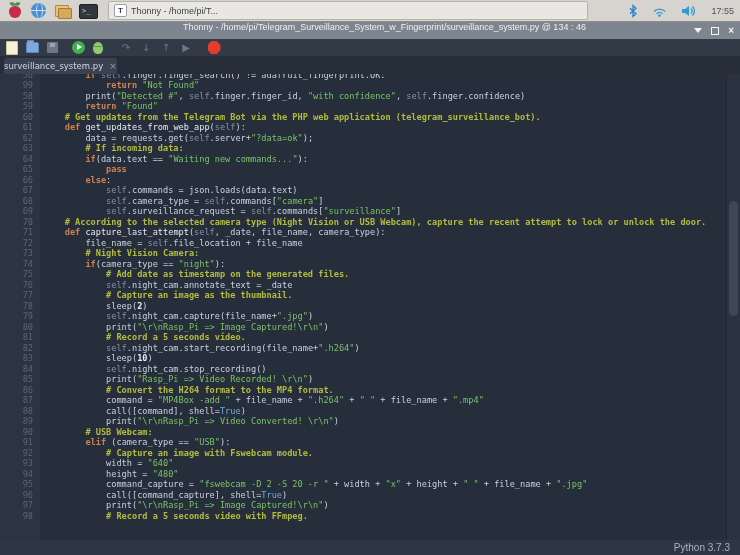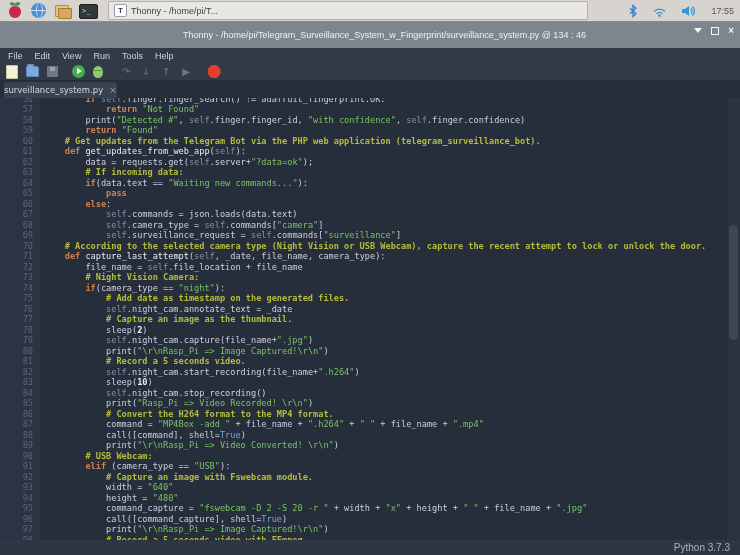--- a/index.html
+++ b/index.html
@@ -21,21 +21,21 @@
   .term{position:absolute;top:2px;left:1px;width:15px;height:13px;background:#33373c;border:1px solid #1d2023;border-radius:2px;color:#bfe3c2;
         font-family:"DejaVu Sans Mono",monospace;font-size:7px;line-height:12px;padding-left:2px;}
   .task-button{margin-left:6px;height:17px;width:468px;background:#e9e7e3;border:1px solid #b5b2ad;border-radius:2px;
                display:flex;align-items:center;gap:4px;padding:0 5px;font-size:9px;color:#3d4046;cursor:pointer;overflow:hidden;white-space:nowrap;}
   .thonny-mini{width:11px;height:11px;background:#fff;border:1px solid #9aa0ab;border-radius:2px;color:#2c3e50;
                font-size:8px;font-weight:bold;line-height:11px;text-align:center;flex:0 0 auto;}
   .tray{margin-left:auto;display:flex;align-items:center;gap:14px;}
   .clock{font-size:9px;color:#4d5460;}
 
   
-  .titlebar{height:26px;background:var(--ui_titlebar);position:relative;display:flex;align-items:center;justify-content:center;flex:0 0 auto;padding-left:29px;}
+  .titlebar{height:17px;background:var(--ui_titlebar);position:relative;display:flex;align-items:flex-start;justify-content:center;flex:0 0 auto;padding-left:29px;}
   .title{font-size:9px;color:#eef1f4;white-space:nowrap;}
   .wbtns{position:absolute;right:6px;top:0;height:17px;display:flex;align-items:center;gap:9px;}
   .wbtn{color:#f2f4f6;font-size:10px;line-height:17px;cursor:pointer;display:flex;align-items:center;}
   .tri-down{width:0;height:0;border-left:4px solid transparent;border-right:4px solid transparent;border-top:5px solid #f2f4f6;display:inline-block;}
   .boxg{width:6px;height:6px;border:1px solid #f2f4f6;display:inline-block;}
   .xglyph{font-weight:bold;}
 
   .menubar{height:15px;background:var(--ui_menubar);display:flex;align-items:center;padding-left:2px;flex:0 0 auto;}
   .menu-item{font-size:9px;color:#ccd3df;padding:0 6px;cursor:pointer;}
 
@@ -131,28 +131,20 @@
       <span class="wbtn">
           <i class="tri-down"></i>
         </span>
       <span class="wbtn">
           <i class="boxg"></i>
         </span>
       <span class="wbtn xglyph">×</span>
     </span>
   </div>
 
-  <div class="menubar">
-    <span class="menu-item">File</span>
-    <span class="menu-item">Edit</span>
-    <span class="menu-item">View</span>
-    <span class="menu-item">Run</span>
-    <span class="menu-item">Tools</span>
-    <span class="menu-item">Help</span>
-  </div>
 
   <div class="toolbar">
     <div class="tool">
         <span class="page-new"></span>
       </div>
     <div class="tool">
         <span class="page-open"></span>
       </div>
     <div class="tool">
         <span class="floppy"></span>
@@ -175,21 +167,21 @@
   <div class="tabstrip">
     <div class="tab">
       <span>surveillance_system.py</span>
       <span class="tab-close">×</span>
     </div>
   </div>
 
   <div class="editor">
     <div class="gutter">
         <div>56</div>
-        <div>57</div>
+        <div>99</div>
         <div>58</div>
         <div>59</div>
         <div>60</div>
         <div>61</div>
         <div>62</div>
         <div>63</div>
         <div>64</div>
         <div>65</div>
         <div>66</div>
         <div>67</div>

